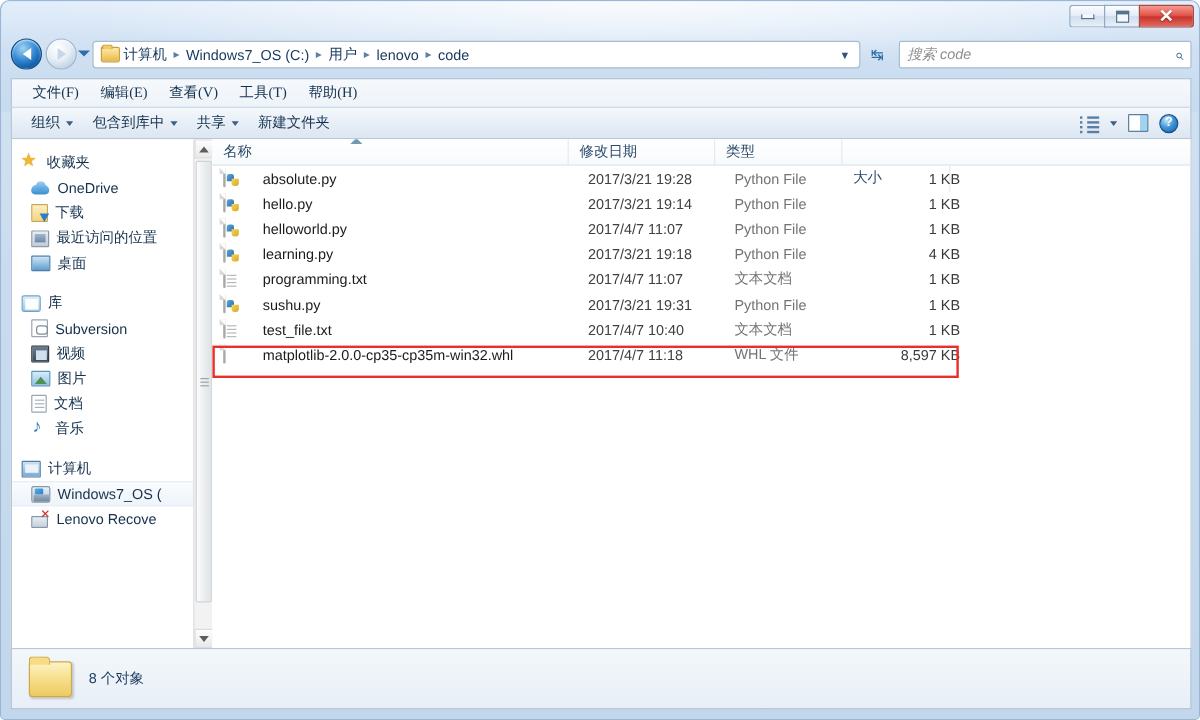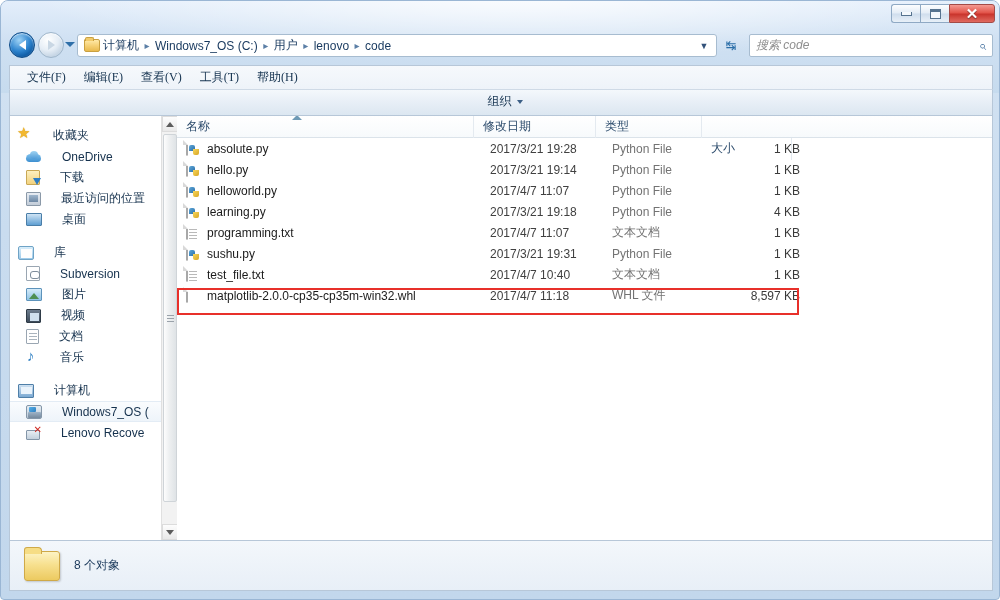--- a/index.html
+++ b/index.html
@@ -114,21 +114,21 @@
     border:1px solid #b7c7d8; border-bottom:none;
     display:flex; align-items:center; padding-left:8px; gap:0;font-family:Liberation Serif, serif;
   }
   .menuitem { font-size:12px; color:#14324f; padding:2px 9px; }
 
   
   .cmdbar {
     position:absolute; left:8px; top:88px; width:984px; height:27px;
     background: linear-gradient(180deg,#f4f8fc 0%, #e7eef6 52%, #dce7f1 100%);
     border:1px solid #b7c7d8; border-top:1px solid #cfdae6;
-    display:flex; align-items:center; padding-left:8px;flex-direction:column;
+    display:flex; align-items:center; padding-left:8px;
   }
   .cmditem { font-size:12px; color:#14324f; padding:3px 8px; display:flex; align-items:center; gap:5px; }
   .caret { width:0;height:0;border-left:3.5px solid transparent;border-right:3.5px solid transparent;border-top:4px solid #3c5f86; }
   .cmdright { margin-left:auto; display:flex; align-items:center; gap:9px; padding-right:10px; }
   .icon-views { width:17px;height:14px; position:relative; }
   .icon-views .bars { position:absolute; left:7px; top:1px; }
   .icon-views .bars i { display:block; width:10px;height:2px;background:#5a7ea6;margin-bottom:2px;}
   .icon-views .dots { position:absolute; left:1px; top:1px; }
   .icon-views .dots i { display:block; width:2px;height:2px;background:#5a7ea6;margin-bottom:2px;}
   .icon-pane {
@@ -147,21 +147,21 @@
     position:absolute; left:8px; top:115px; width:984px; height:425px;
     background:#fff; border:1px solid #b7c7d8; border-top:none;
     display:flex; overflow:hidden;
   }
   .navpane {
     width:167px; height:100%; background:#fff;
     position:relative; overflow:hidden; flex:none;
   }
   .nav-scroll { padding-top:9px; }
   .navitem {
-    height:21px; display:flex; align-items:center; gap:20px;
+    height:21px; display:flex; align-items:center; gap:6px;
     font-size:12px; color:#15314d; padding-left:16px; white-space:nowrap;
   }
   .navitem.head { padding-left:8px; font-weight:normal; }
   .navitem.sel {
     background: linear-gradient(180deg,#fafcfe 0%, #eef4fa 100%);
     border-top:1px solid #e3ecf5; border-bottom:1px solid #e3ecf5;
   }
   .navgap { height:12px; }
   .nicon { width:16px;height:16px; flex:none; position:relative; }
 
@@ -202,21 +202,21 @@
     position:absolute; left:115px; top:-1px;
     width:0;height:0;border-left:5px solid transparent;border-right:5px solid transparent;
     border-bottom:5px solid #6f9ab5;
   }
 
   
   .rows { position:relative; }
   .row {
     height:21px; display:flex; align-items:center; font-size:12px; color:#1b1b1b;
   }
-  .cell-name { width:297px; display:flex; align-items:center; gap:7px; padding-left:9px; flex:none; }
+  .cell-name { width:297px; display:flex; align-items:center; gap:19px; padding-left:9px; flex:none; }
   .cell-date { width:122px; color:#404040; flex:none;margin-left:16px; }
   .cell-type { width:106px; color:#737373; flex:none; }
   .cell-size { width:90px; color:#3a3a3a; text-align:right; padding-right:8px; flex:none; }
 
   
   .fico { width:14px; height:16px; flex:none; position:relative; }
   .page {
     width:13px;height:16px; background:#fff; border:1px solid #a8a8a8;
     position:relative; border-radius:1px;
   }
@@ -453,26 +453,26 @@
 
         <div class="navitem head">
           <span class="nicon ico-lib"></span>
           <span>库</span>
         </div>
         <div class="navitem">
           <span class="nicon ico-svn"></span>
           <span>Subversion</span>
         </div>
         <div class="navitem">
+          <span class="nicon ico-video"></span>
+          <span>视频</span>
+        </div>
+        <div class="navitem">
           <span class="nicon ico-pic"></span>
           <span>图片</span>
-        </div>
-        <div class="navitem">
-          <span class="nicon ico-video"></span>
-          <span>视频</span>
         </div>
         <div class="navitem">
           <span class="nicon ico-doc"></span>
           <span>文档</span>
         </div>
         <div class="navitem">
           <span class="nicon ico-music"></span>
           <span>音乐</span>
         </div>
 

